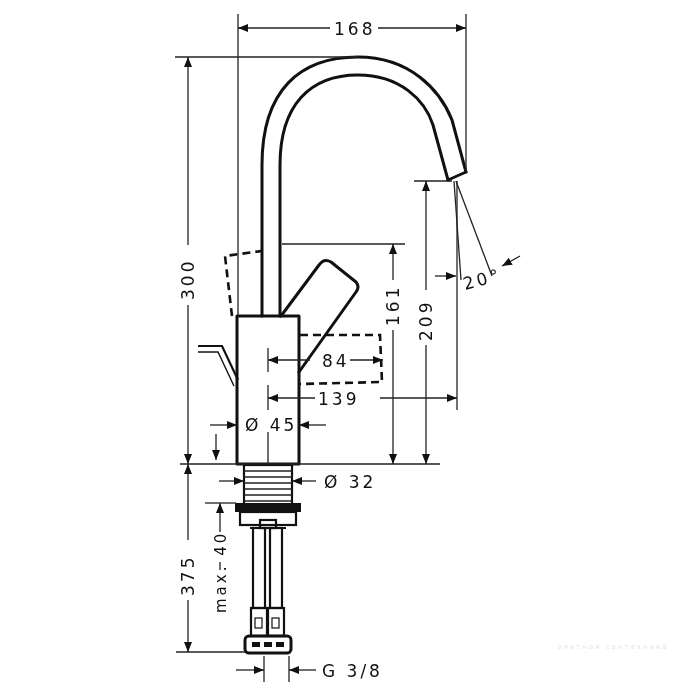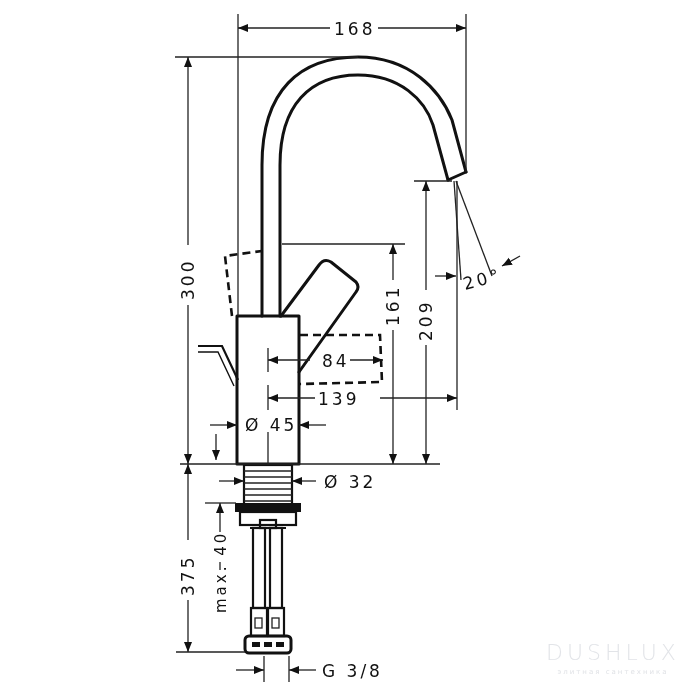--- a/index.html
+++ b/index.html
@@ -140,15 +140,14 @@
     <text class="lbl" x="318" y="405">139</text>
     <text class="lbl" x="245" y="431">Ø 45</text>
     <text class="lbl" x="324" y="488">Ø 32</text>
     <text class="lbl" transform="translate(194,596) rotate(-90)">375</text>
     <text class="lbl" style="font-size:15px" transform="translate(226,613) rotate(-90)">max. 40</text>
     <text class="lbl" x="322" y="677">G 3/8</text>
   </g>
 </svg>
 
 <div class="wm">
-  <span class="wm-title">DUSHLUX</span>
   <span class="wm-sub">элитная сантехника</span>
 </div>
 
 </body></html>

